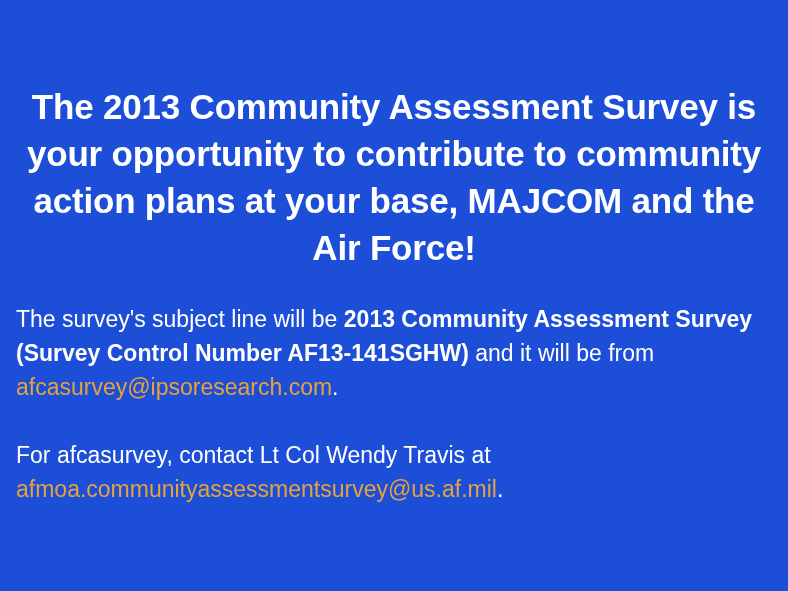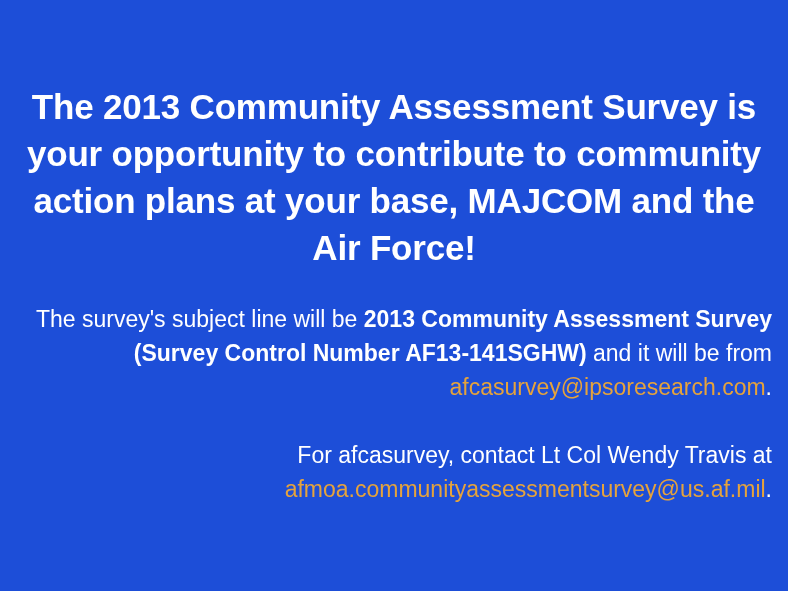--- a/index.html
+++ b/index.html
@@ -46,21 +46,21 @@
     font-weight: bold;
   }
   .email {
     color: #E5A33C;
   }
   .para-gap {
     height: 34px;
   }
   .body-para {
     width: 756px;
-    text-align: right;
+    text-align: left;
   }
 </style>
 </head>
 <body>
 
 <div class="slide">
 
   <div class="headline">The 2013 Community Assessment Survey is your opportunity to contribute to community action plans at your base, MAJCOM and the Air Force!</div>
 
   <div class="body-block">

